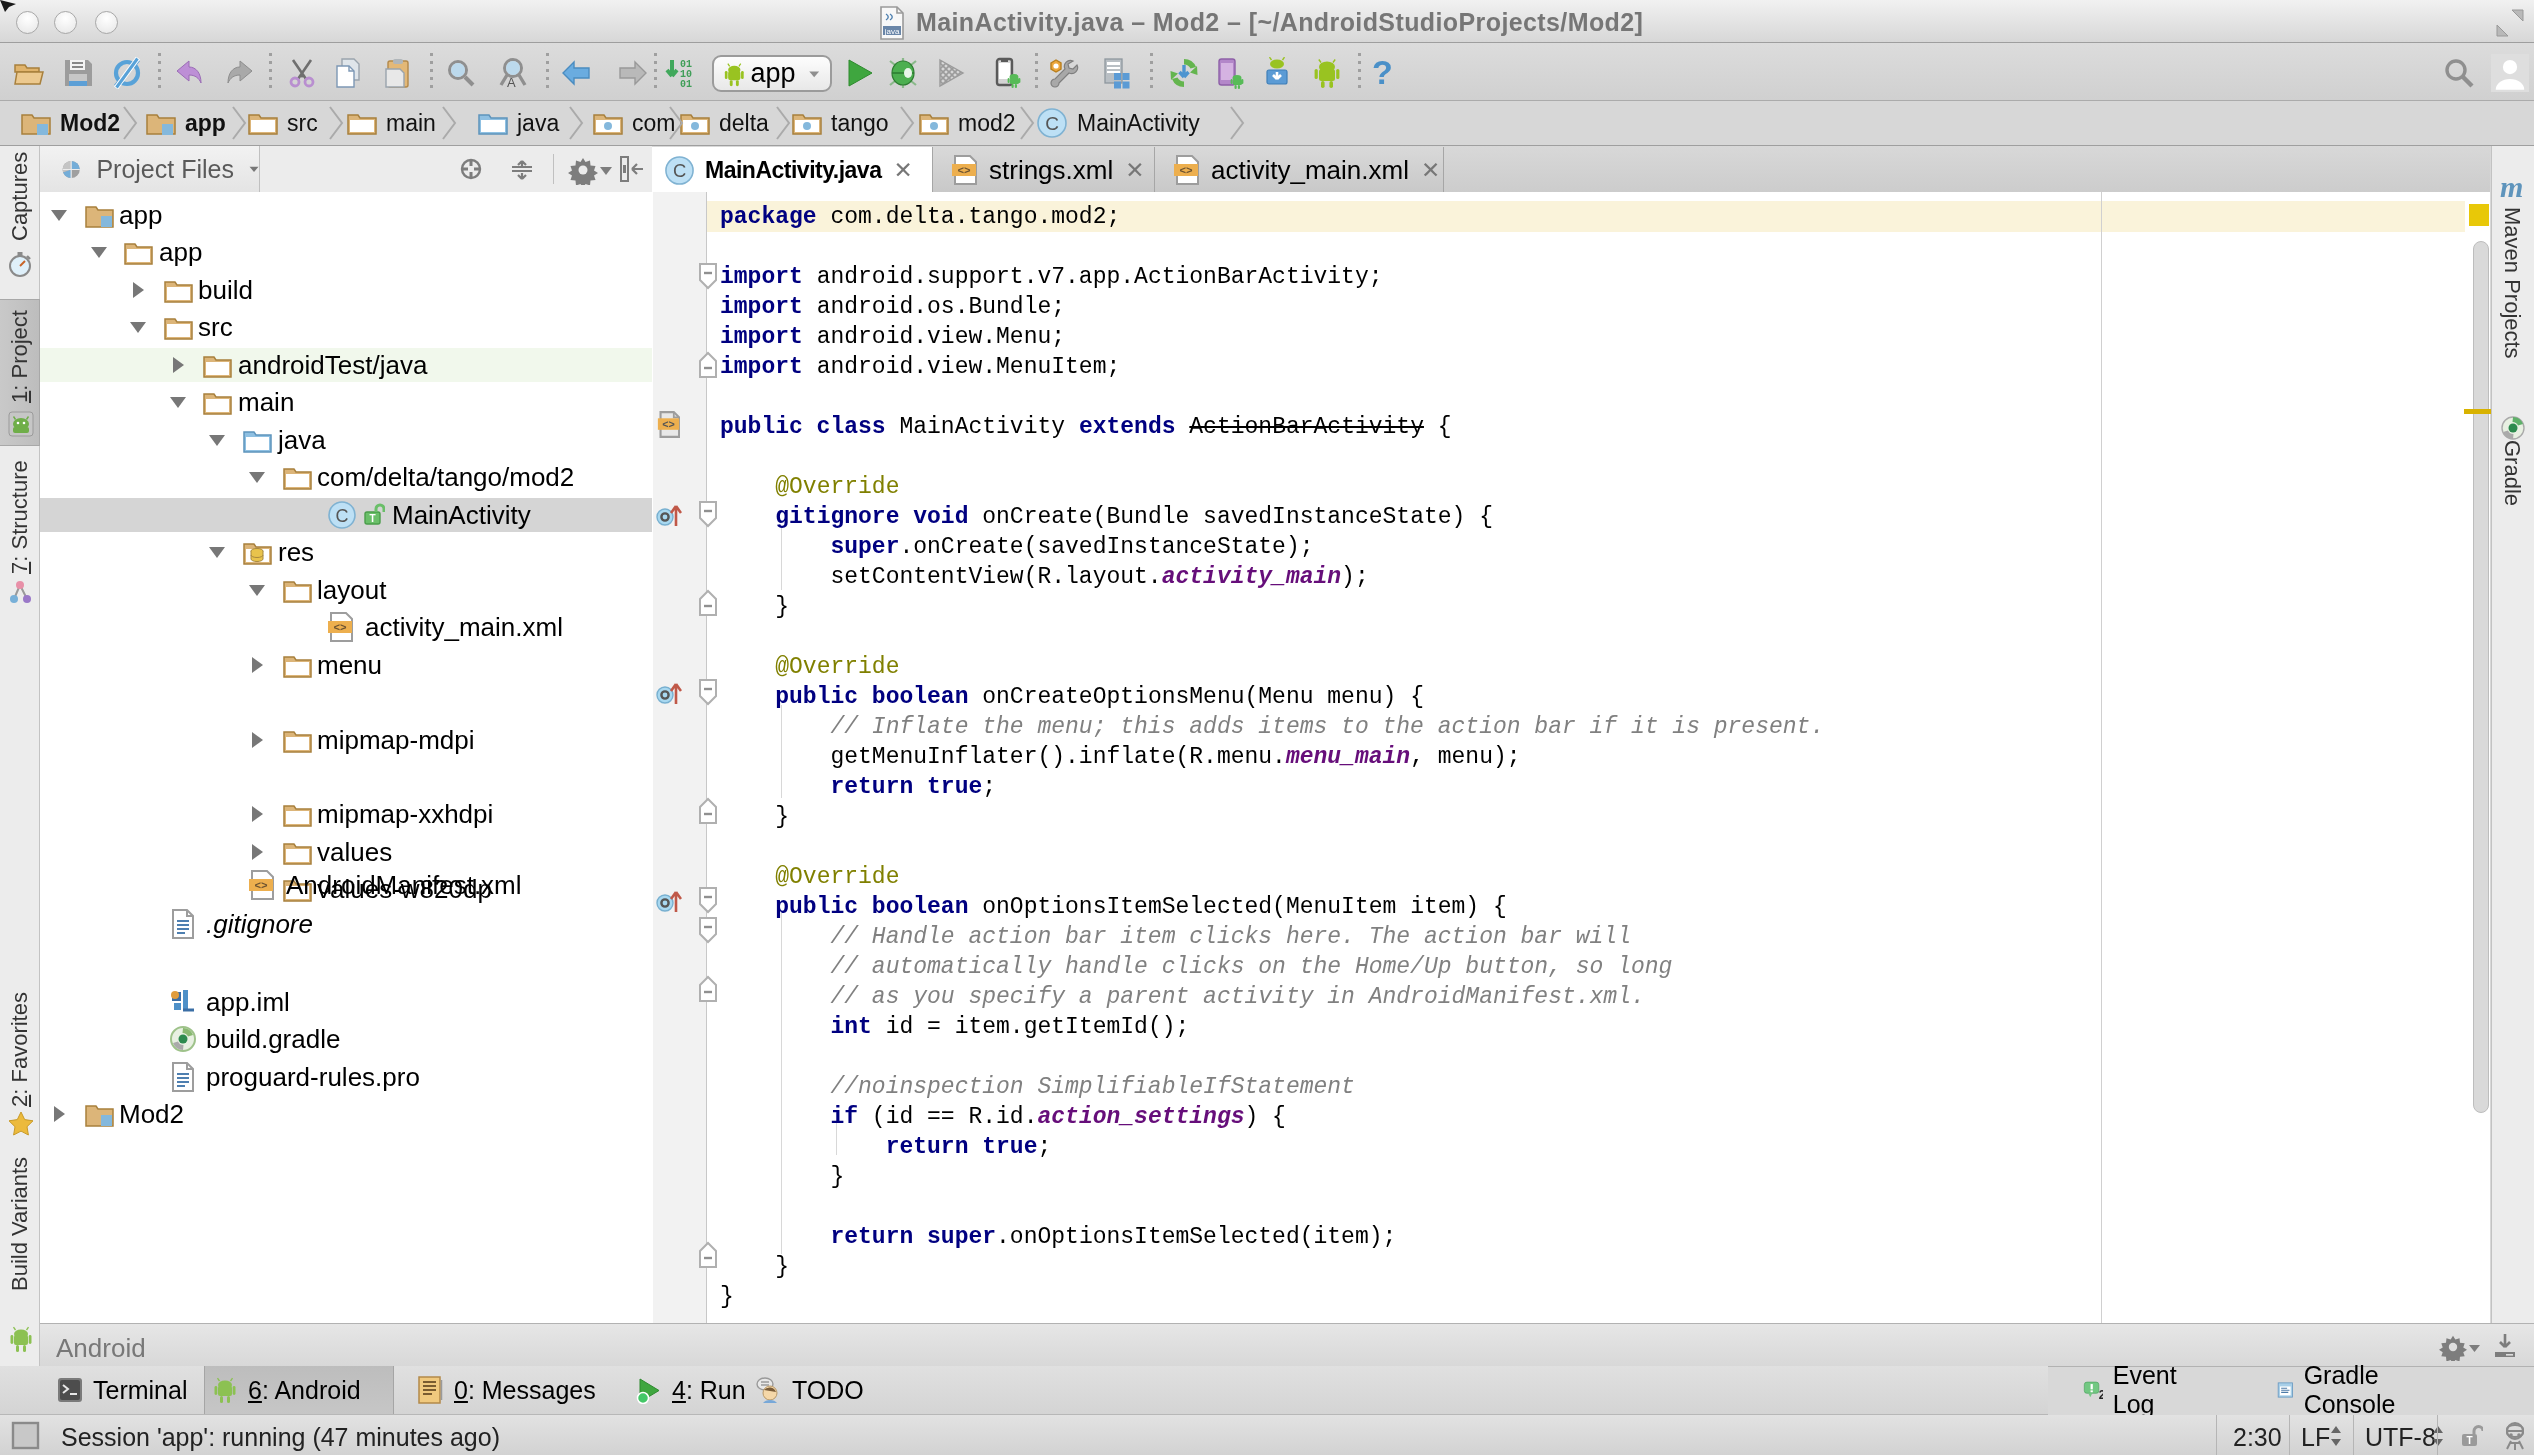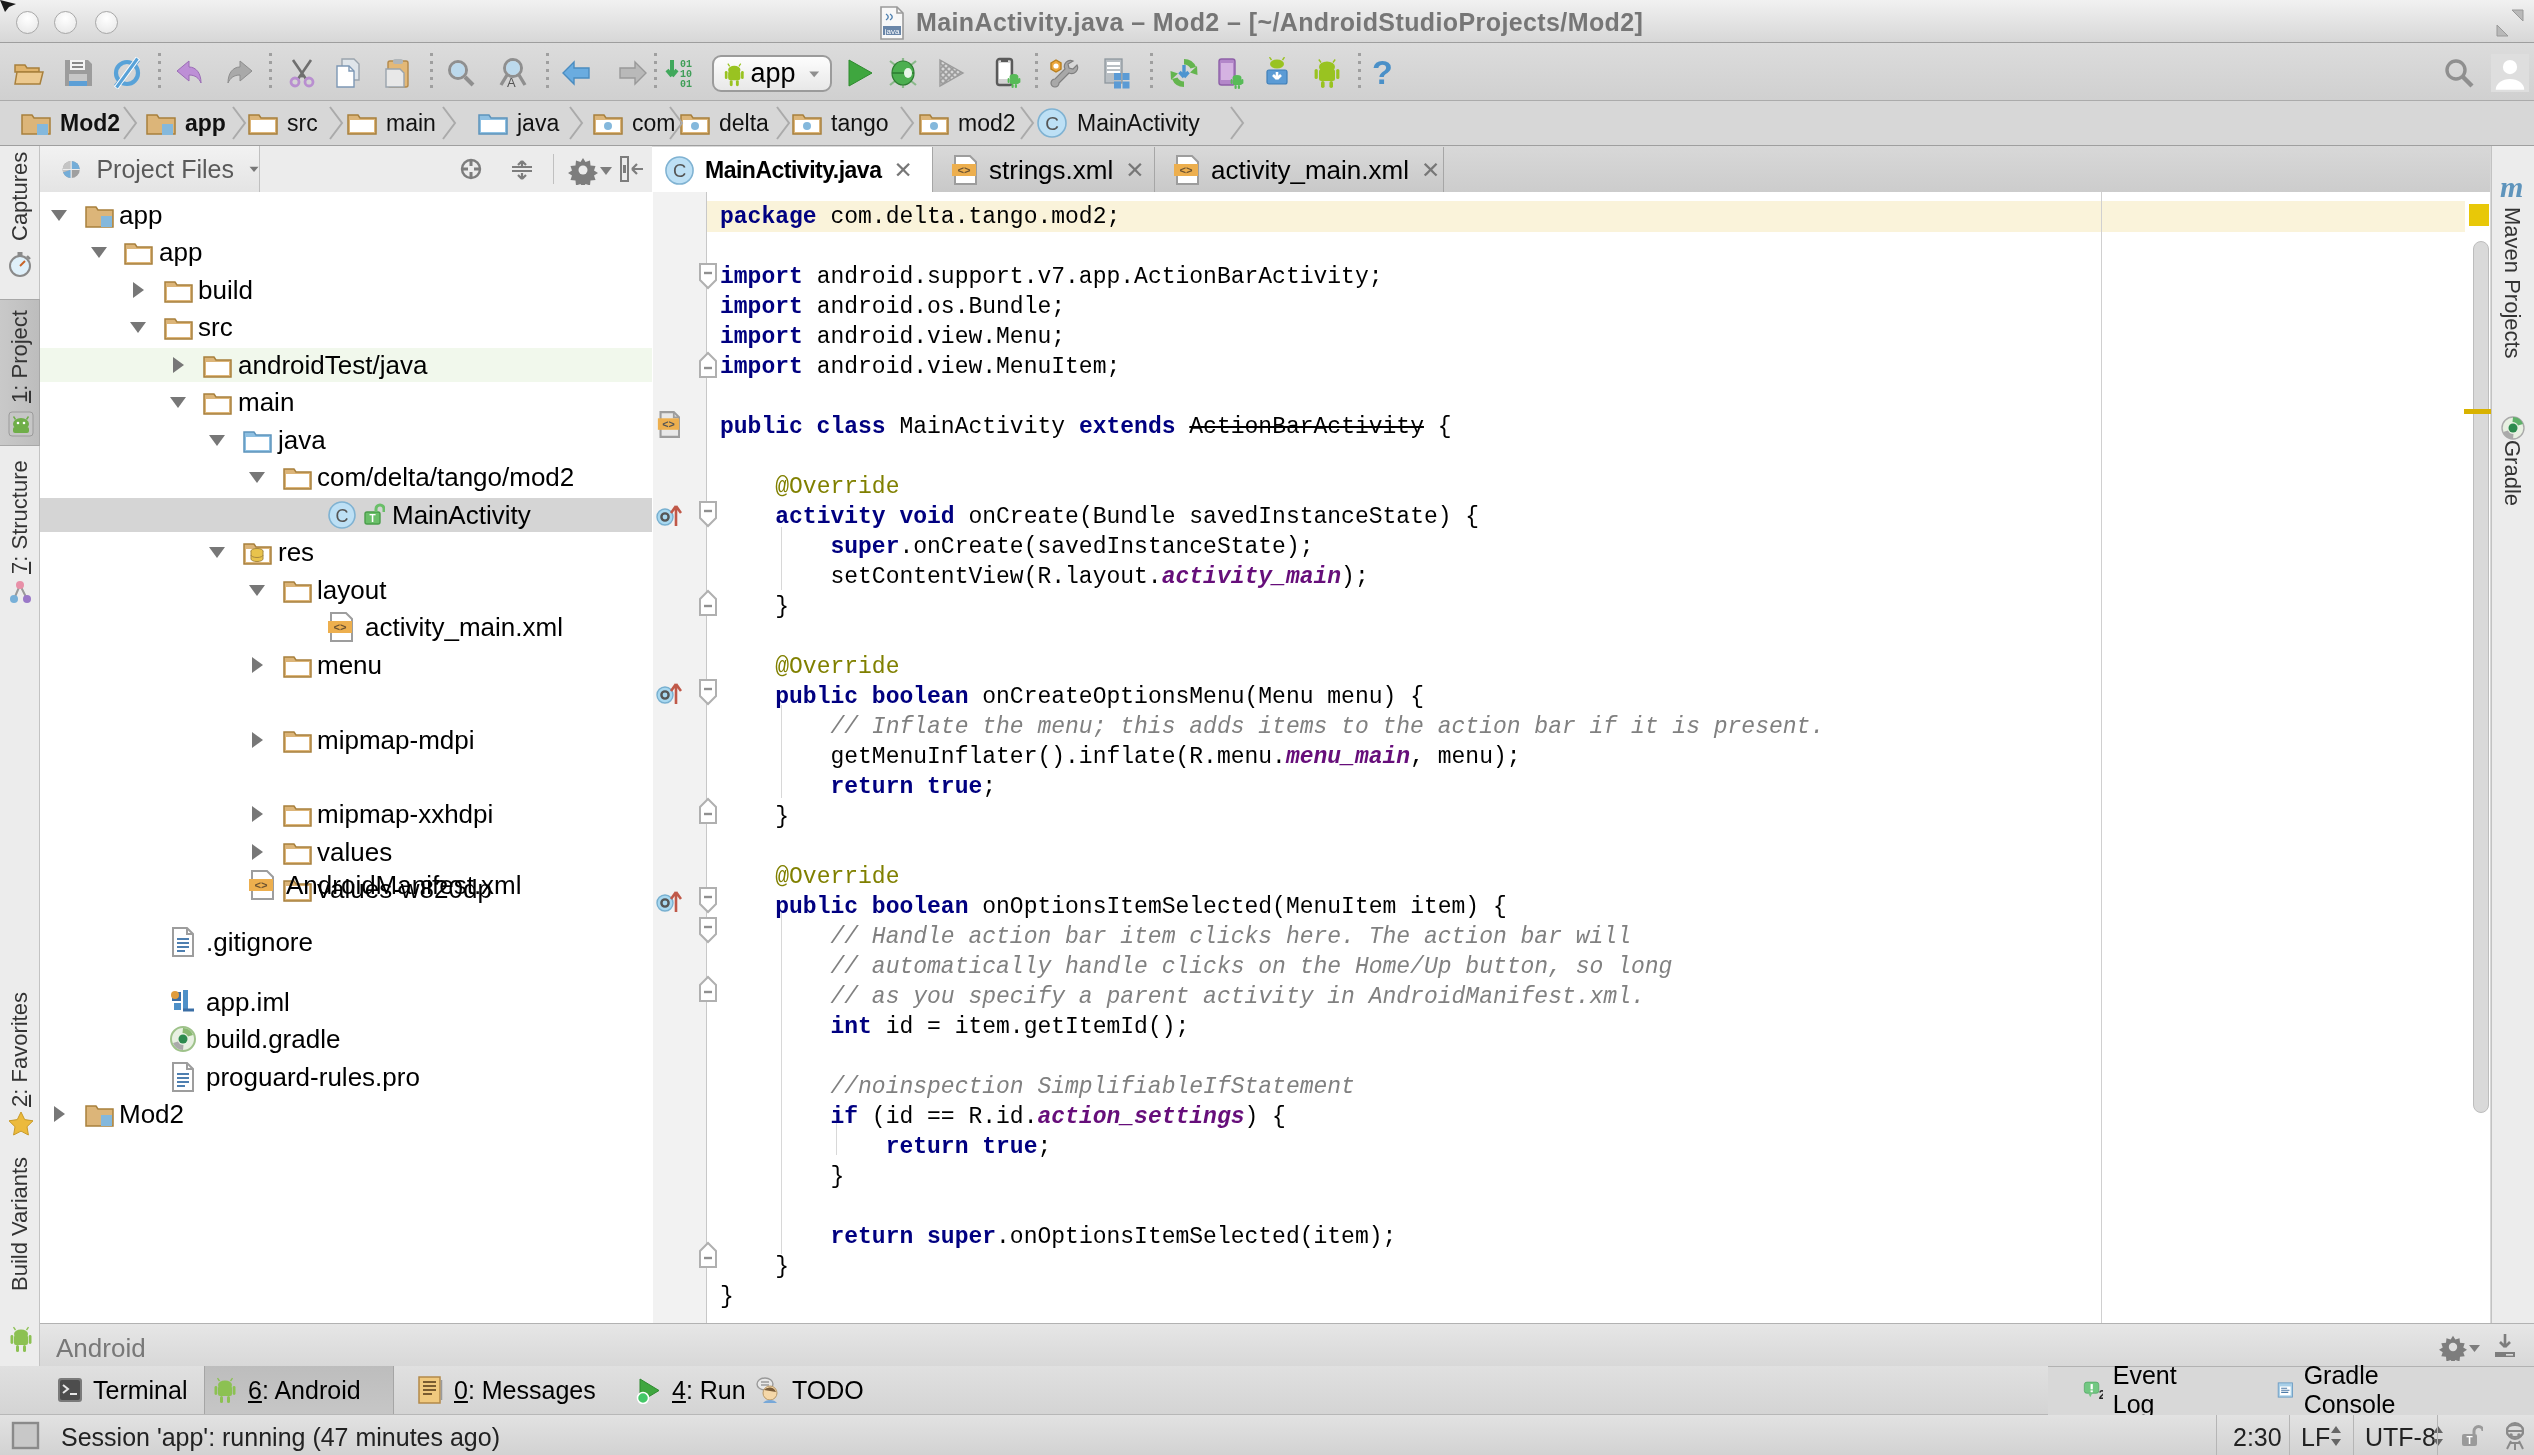--- a/index.html
+++ b/index.html
@@ -683,21 +683,21 @@
         <use href="#i-fold"></use>
       </svg>
       <span class="tlab" style="left:277px">values-w820dp</span>
     </div>
   <div class="trow" style="top:676px;">
       <svg class="tico" style="left:208px" width="28" height="30" viewBox="0 0 28 30">
         <use href="#i-xml"></use>
       </svg>
       <span class="tlab" style="left:246px">AndroidManifest.xml</span>
     </div>
-  <div class="trow" style="top:733px;">
+  <div class="trow" style="top:715px;font-style:italic;">
       <svg class="tico" style="left:129px" width="28" height="30" viewBox="0 0 28 30">
         <use href="#i-txt"></use>
       </svg>
       <span class="tlab" style="left:166px">.gitignore</span>
     </div>
   <div class="trow" style="top:793px;">
       <svg class="tico" style="left:129px" width="28" height="30" viewBox="0 0 28 30">
         <use href="#i-iml"></use>
       </svg>
       <span class="tlab" style="left:166px">app.iml</span>
@@ -821,21 +821,21 @@
   <pre id="code"><span class="kw">package</span> com.delta.tango.mod2;
 
 <span class="kw">import</span> android.support.v7.app.ActionBarActivity;
 <span class="kw">import</span> android.os.Bundle;
 <span class="kw">import</span> android.view.Menu;
 <span class="kw">import</span> android.view.MenuItem;
 
 <span class="kw">public class</span> MainActivity <span class="kw">extends</span> <span class="st">ActionBarActivity</span> {
 
     <span class="an">@Override</span>
-    <span class="kw">activity void</span> onCreate(Bundle savedInstanceState) {
+    <span class="kw">gitignore void</span> onCreate(Bundle savedInstanceState) {
         <span class="kw">super</span>.onCreate(savedInstanceState);
         setContentView(R.layout.<span class="fd">activity_main</span>);
     }
 
     <span class="an">@Override</span>
     <span class="kw">public boolean</span> onCreateOptionsMenu(Menu menu) {
         <span class="cm">// Inflate the menu; this adds items to the action bar if it is present.</span>
         getMenuInflater().inflate(R.menu.<span class="fd">menu_main</span>, menu);
         <span class="kw">return true</span>;
     }

